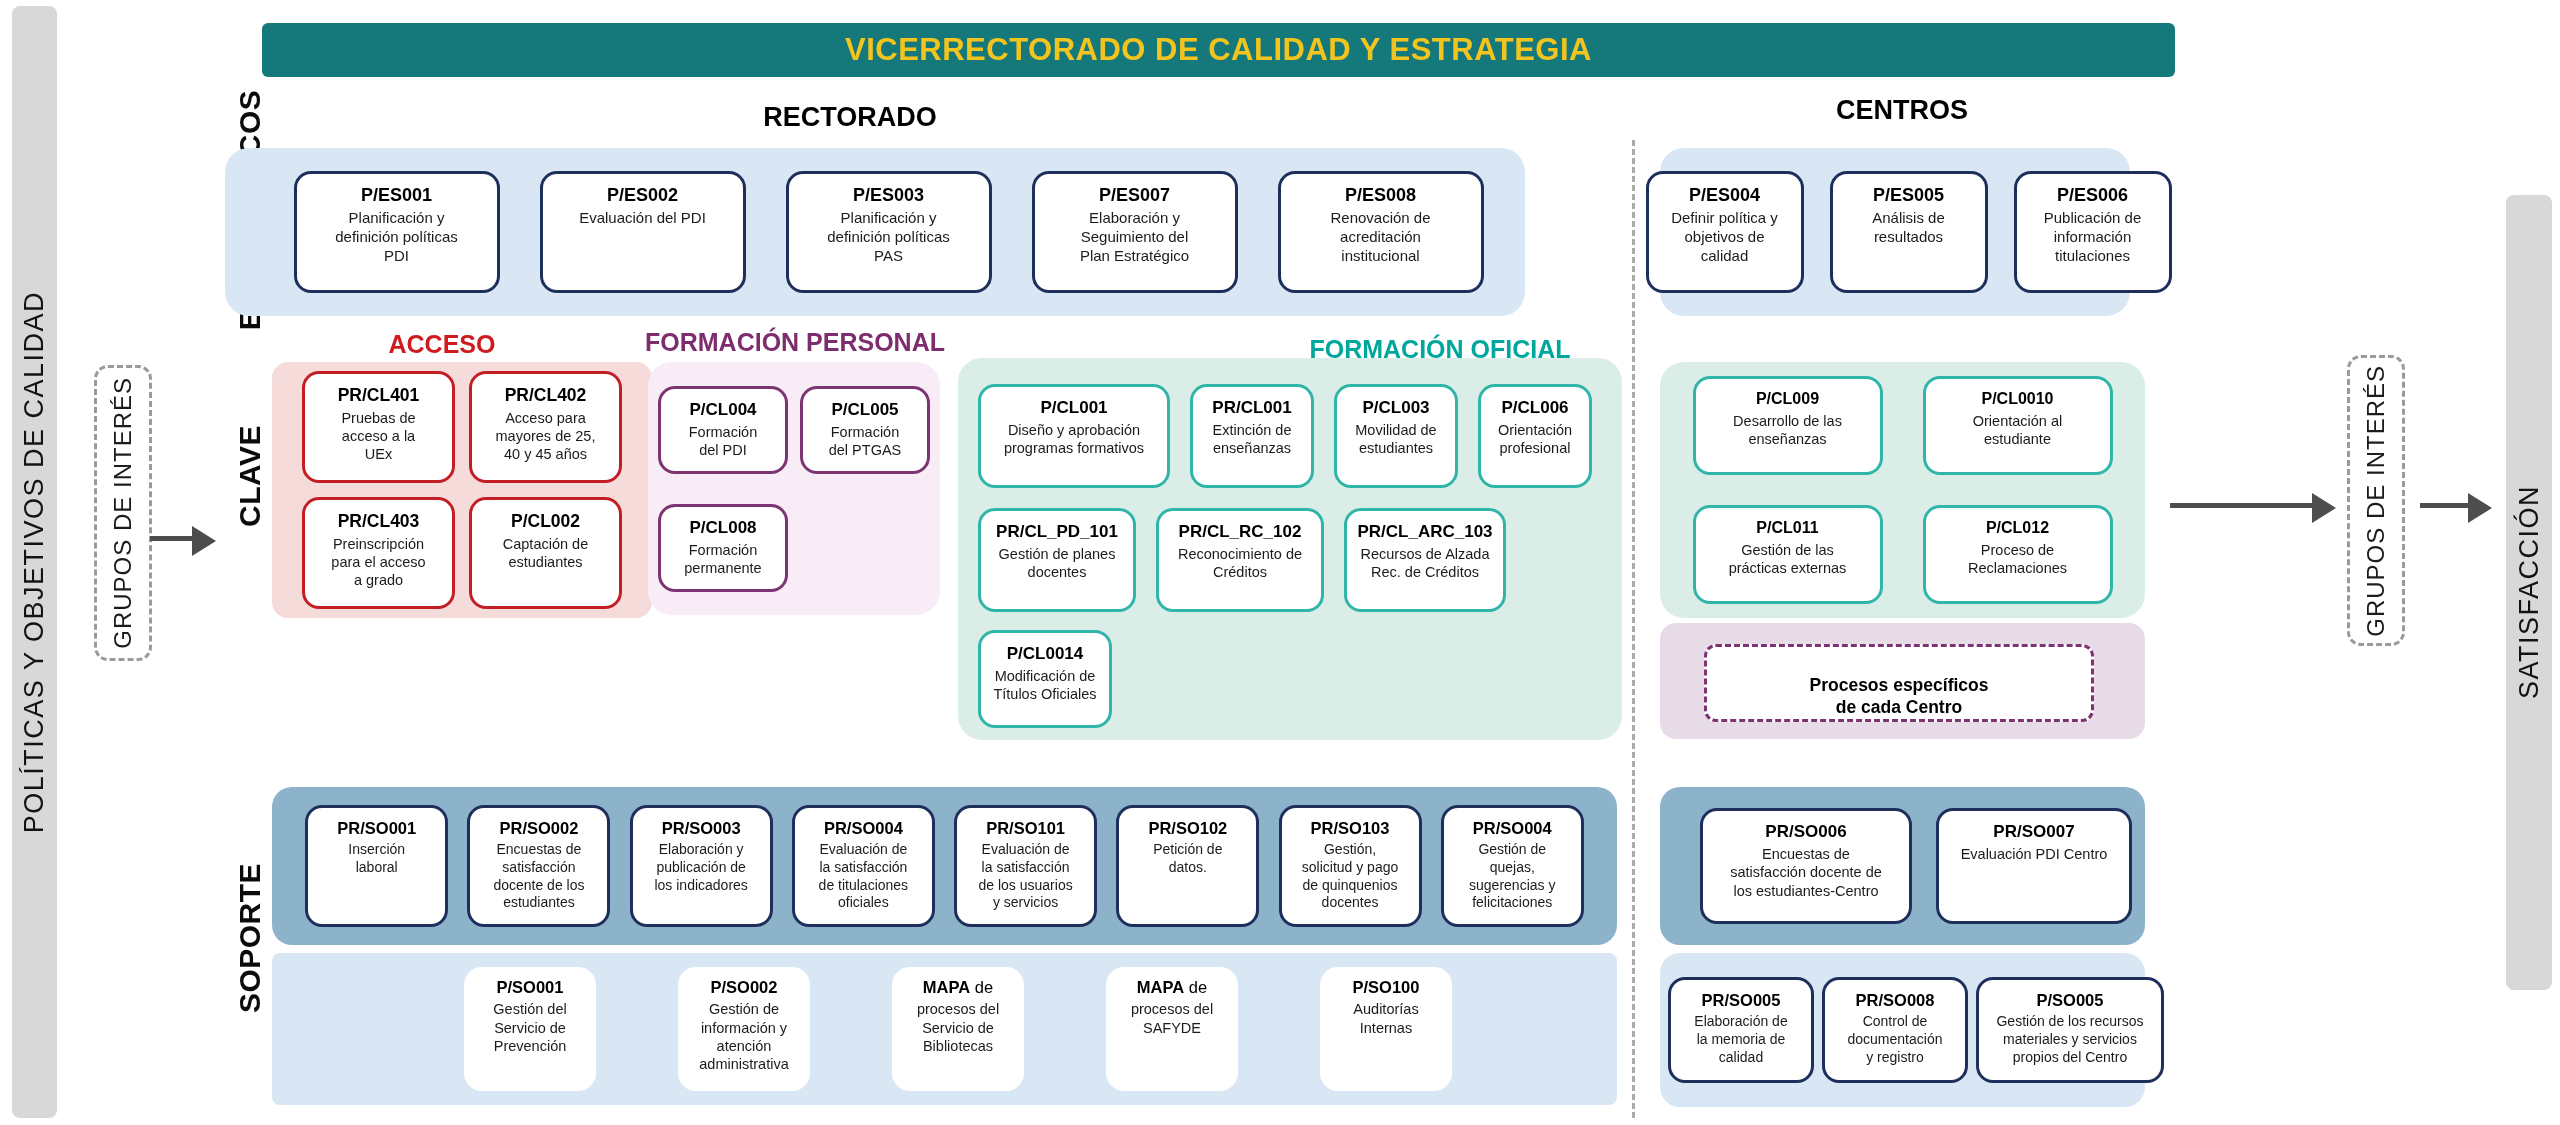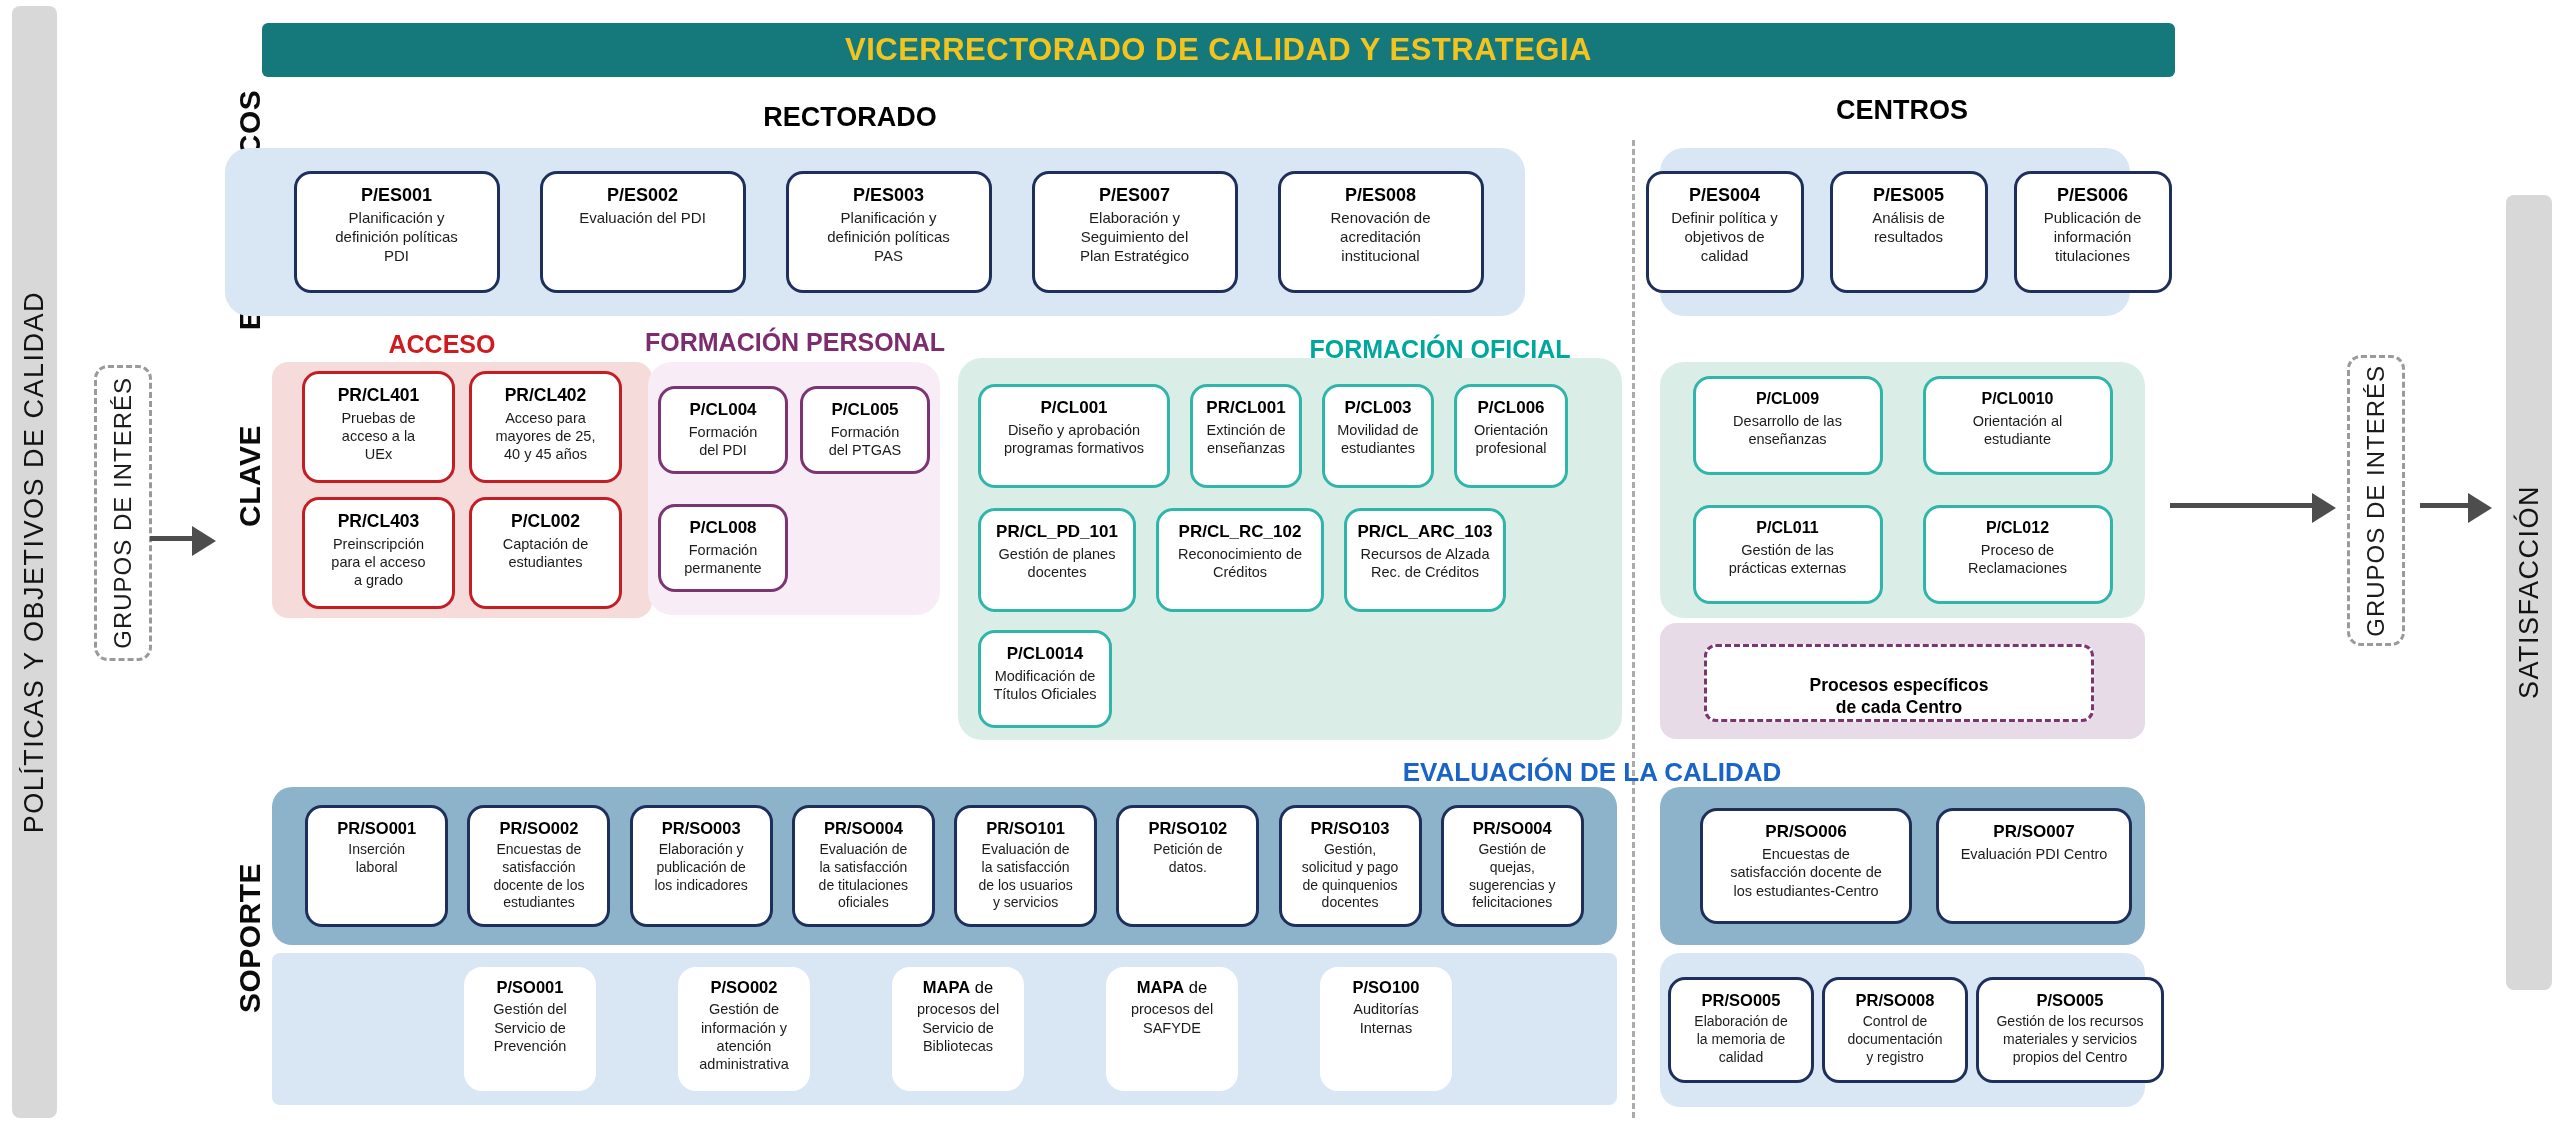--- a/index.html
+++ b/index.html
@@ -63,21 +63,21 @@
   #boxes-acceso .pbox{width:153px;height:112px;}
   #boxes-acceso .pcode{font-size:17.5px;} #boxes-acceso .pdesc{font-size:14.5px;}
 
   #boxes-personal{display:grid;grid-template-columns:repeat(2,130px);gap:30px 12px;
                   width:100%;height:100%;align-content:center;justify-content:center;}
   #boxes-personal .pbox{width:130px;height:88px;}
   #boxes-personal .pcode{font-size:17px;} #boxes-personal .pdesc{font-size:14.5px;}
 
   .fo-row{display:flex;gap:20px;padding-left:20px;align-items:flex-start;}
   #fo-row1{margin-top:26px;} #fo-row2{margin-top:20px;} #fo-row3{margin-top:18px;}
-  .fo-row .pbox{height:104px;width:112px;}
+  .fo-row .pbox{height:104px;width:124px;}
   .fo-row .pcode{font-size:17px;} .fo-row .pdesc{font-size:14.5px;}
   #fo-row1 .pbox:nth-child(1){width:192px;} #fo-row1 .pbox:nth-child(4){width:114px;}
   #fo-row2 .pbox:nth-child(1){width:158px;} #fo-row2 .pbox:nth-child(2){width:168px;} #fo-row2 .pbox:nth-child(3){width:162px;}
   #fo-row3 .pbox{width:134px;height:98px;}
 
   #boxes-cl-cent{display:grid;grid-template-columns:repeat(2,190px);gap:30px 40px;
                  width:100%;height:100%;align-content:center;justify-content:center;}
   #boxes-cl-cent .pbox{width:190px;height:99px;}
   #boxes-cl-cent .pcode{font-size:16px;} #boxes-cl-cent .pdesc{font-size:14.5px;}
 
@@ -332,21 +332,20 @@
   </div>
   <div class="panel bg-plum" style="left:1660px;top:623px;width:485px;height:116px;border-radius:16px;">
     <div class="specific-box">
       <span>Procesos específicos
 de cada Centro</span>
     </div>
   </div>
 
   <div class="vsep"></div>
 
-  <div class="sec-header sec-blue" style="left:1592px;top:757px;font-size:26px;">EVALUACIÓN DE LA CALIDAD</div>
 
   <div class="panel bg-steel" style="left:272px;top:787px;width:1345px;height:158px;border-radius:20px;">
     <div class="boxes" id="boxes-so-rect">
   <div class="pbox">
     <div class="pcode"><span class="code-main">PR/SO001</span><span class="code-tail"></span></div>
     <div class="pdesc">Inserción
 laboral</div>
   </div>
 
   <div class="pbox">

